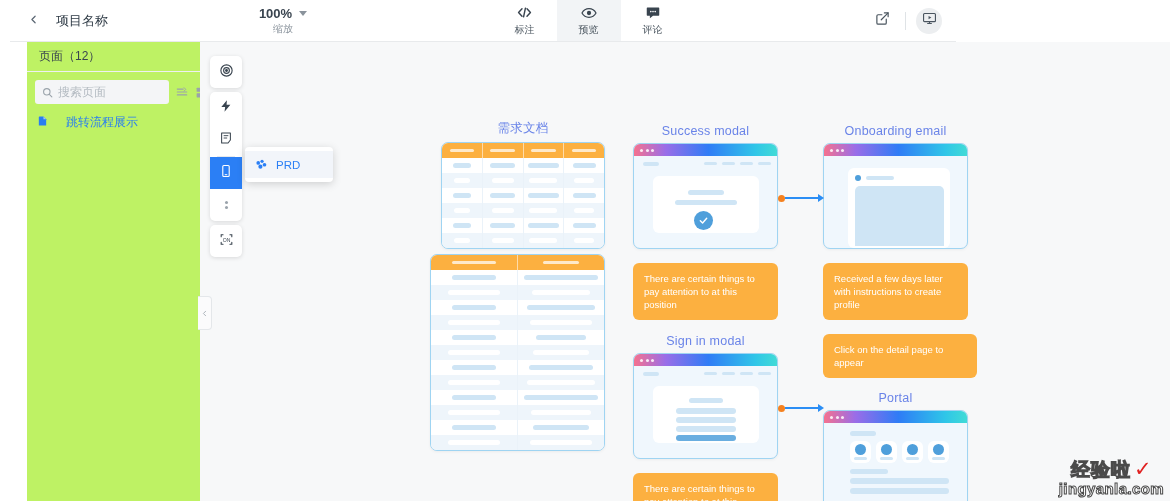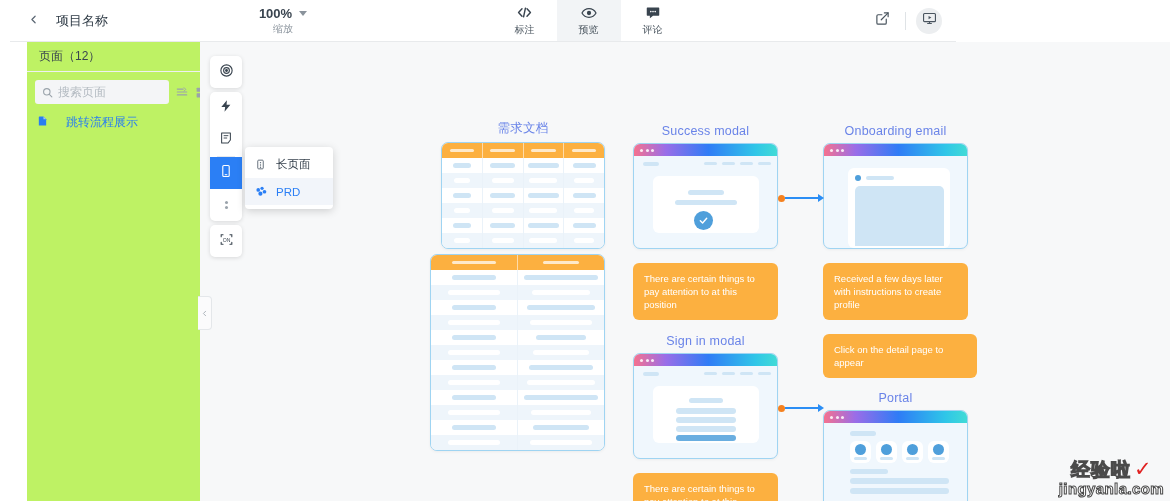--- a/index.html
+++ b/index.html
@@ -389,31 +389,20 @@
             <svg width="15" height="15" viewBox="0 0 24 24" fill="none" stroke="currentColor" stroke-width="1.7" stroke-linecap="round">
                 <path d="M3.5 7.5V4.5h3M17.5 4.5h3v3M20.5 16.5v3h-3M6.5 19.5h-3v-3"></path>
                 <text x="12" y="15.4" font-size="8.2" fill="currentColor" stroke="none" text-anchor="middle" font-family="Liberation Sans">ON</text>
               </svg>
           </span>
         </div>
       </div>
     </div>
 
     <div class="ftool-menu">
-      <div class="menu-item">
-        <span class="menu-ic">
-          <svg width="11" height="13" viewBox="0 0 24 24" fill="none" stroke="#5a6672" stroke-width="2" stroke-linejoin="round">
-              <rect x="6" y="2.5" width="12" height="19" rx="2"></rect>
-              <circle cx="12" cy="8" r="1.5" fill="#5a6672" stroke="none"></circle>
-              <circle cx="12" cy="13" r="1.5" fill="#5a6672" stroke="none"></circle>
-              <circle cx="12" cy="18" r="1.5" fill="#5a6672" stroke="none"></circle>
-            </svg>
-        </span>
-        <span>长页面</span>
-      </div>
       <div class="menu-item sel">
         <span class="menu-ic">
           <svg width="13" height="13" viewBox="0 0 24 24" fill="#2b7ff5">
               <circle cx="6" cy="9" r="3.4"></circle>
               <circle cx="13" cy="6" r="3"></circle>
               <circle cx="17.5" cy="12.5" r="3.4"></circle>
               <circle cx="10" cy="16" r="3.8"></circle>
             </svg>
         </span>
         <span>PRD</span>

